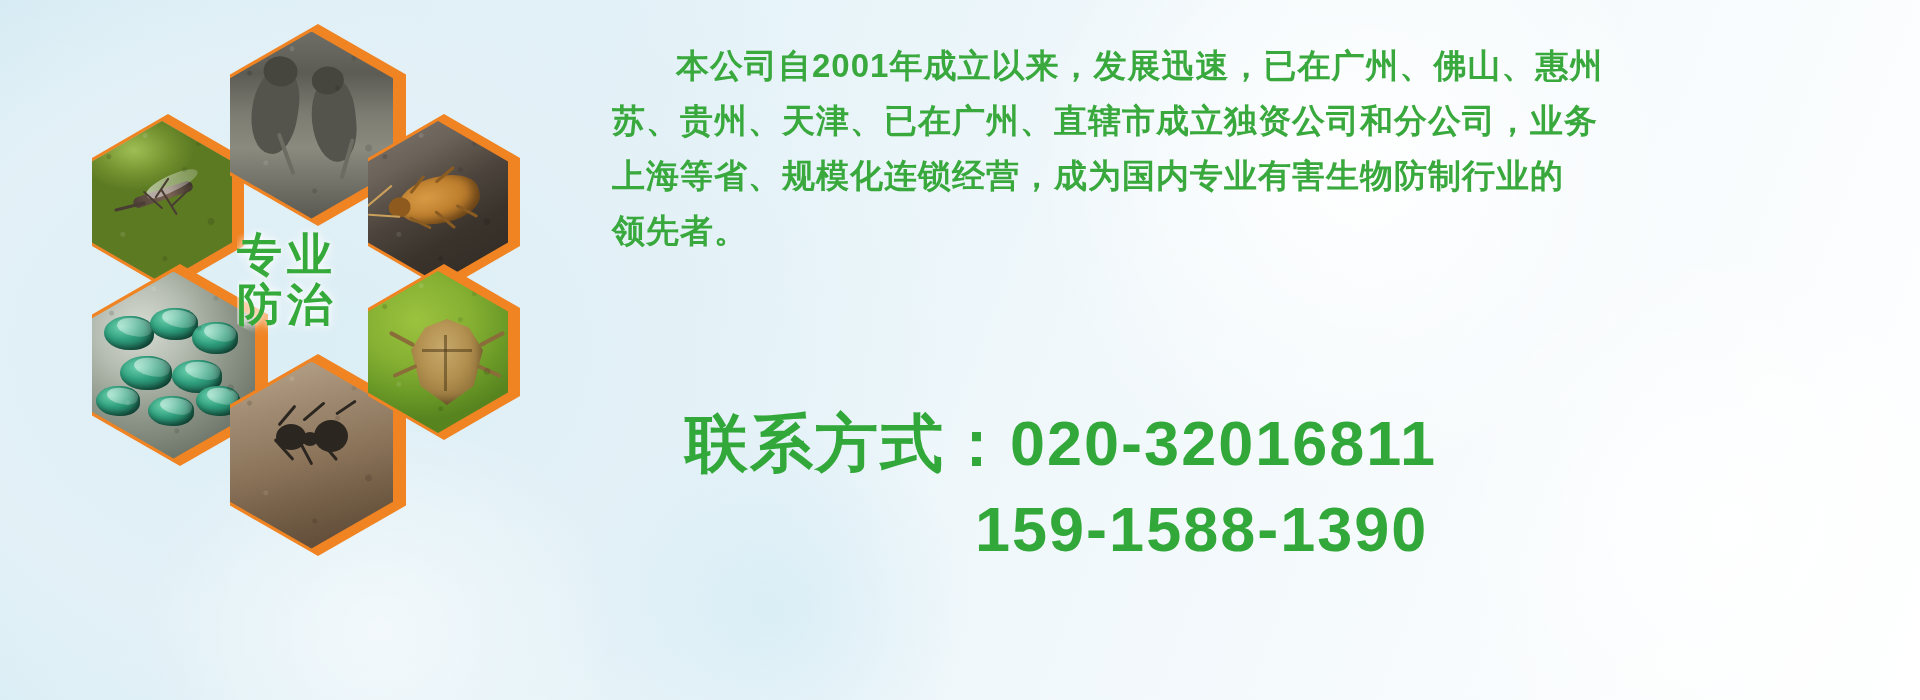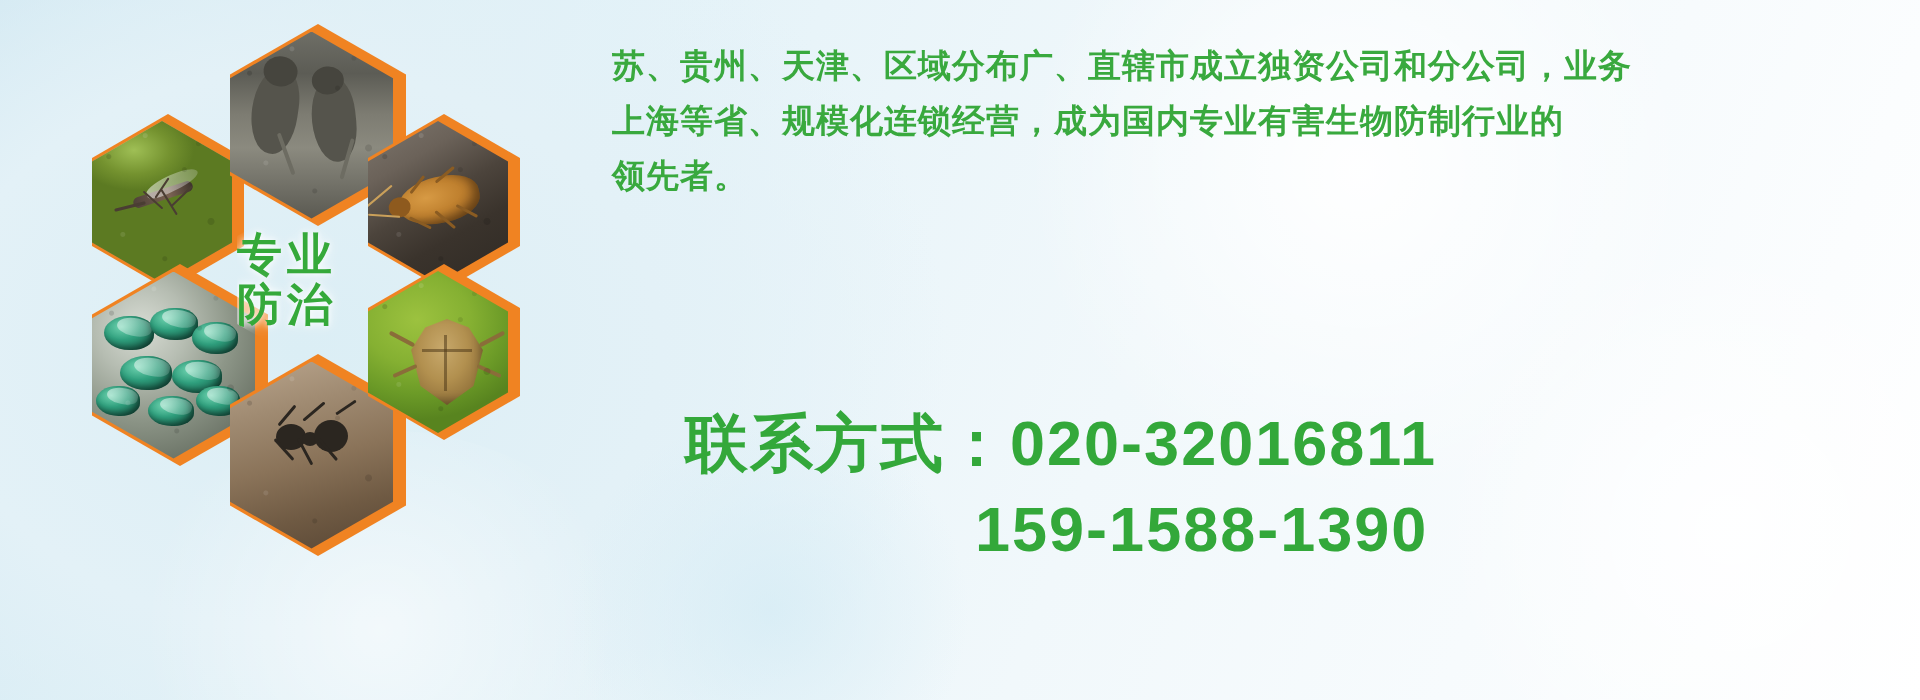--- a/index.html
+++ b/index.html
@@ -274,21 +274,24 @@
 
     <div class="hex" id="hex-center">
       <div class="center-label">
         <div>专业</div>
         <div>防治</div>
       </div>
     </div>
   </div>
 
   <div id="copy">
-    <div class="para">苏、贵州、天津、区域分布广、直辖市成立独资公司和分公司，业务</div>
+    <div class="para">
+      <span class="indent"></span><span>本公司自2001年成立以来，发展迅速，已在广州、佛山、惠州</span>
+    </div>
+    <div class="para">苏、贵州、天津、已在广州、直辖市成立独资公司和分公司，业务</div>
     <div class="para">上海等省、规模化连锁经营，成为国内专业有害生物防制行业的</div>
     <div class="para">领先者。</div>
   </div>
 
   <div id="contact">
     <div class="line l1">联系方式：020-32016811</div>
     <div class="line l2">159-1588-1390</div>
   </div>
 
 </div>

